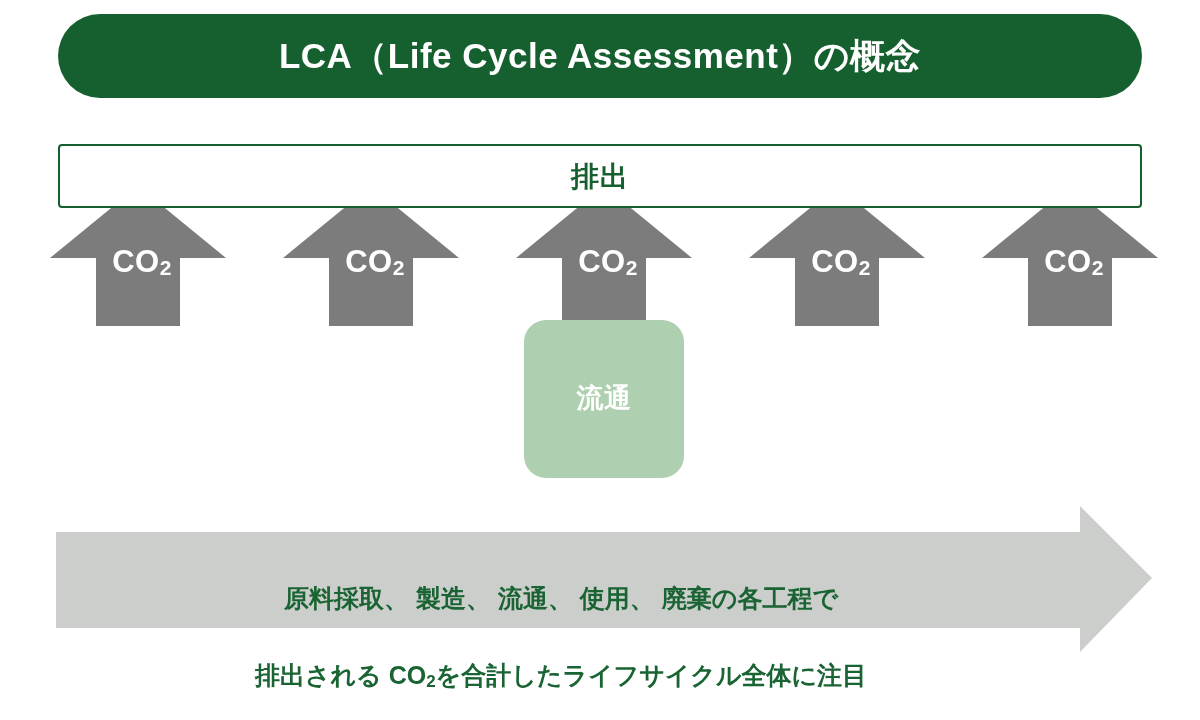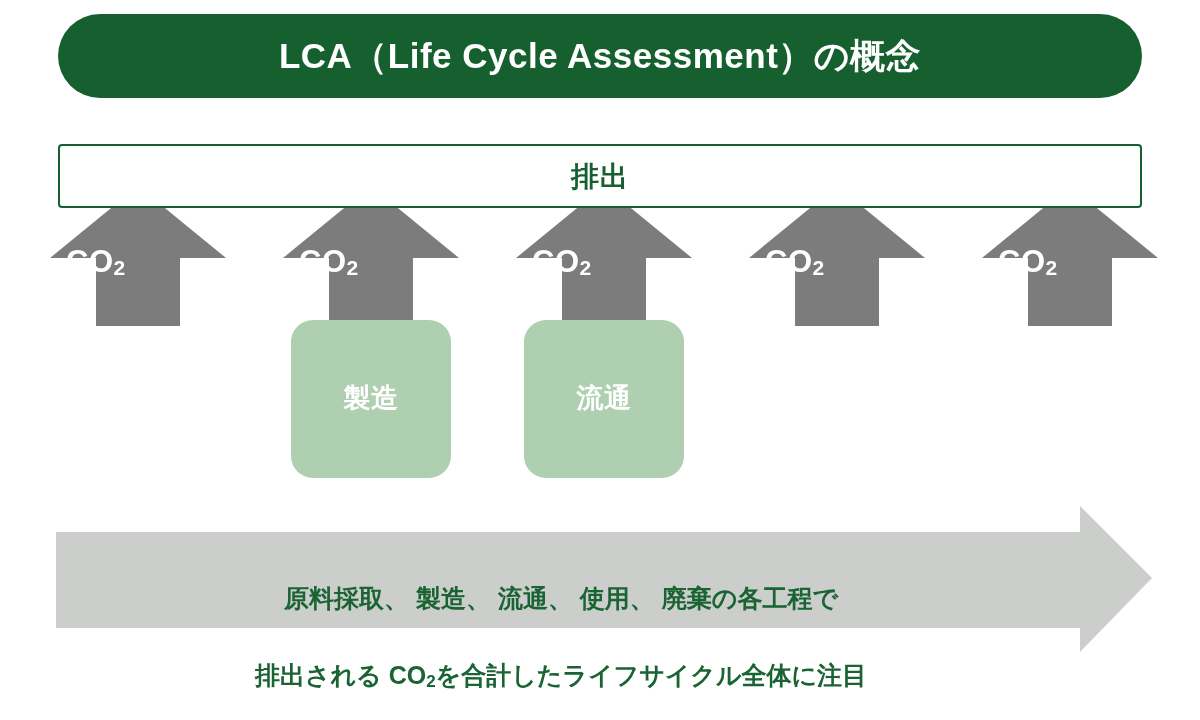--- a/index.html
+++ b/index.html
@@ -94,24 +94,24 @@
   .arrow-shaft {
     position: absolute;
     left: 46px;
     top: 71px;
     width: 84px;
     height: 69px;
     background: #7C7C7C;
   }
   .co2-label {
     position: absolute;
-    left: 16px;
+    left: 4px;
     top: 58px;
     width: 176px;
-    text-align: left;
+    text-align: center;
     color: #ffffff;
     font-size: 31px;
     font-weight: bold;
     letter-spacing: 0.5px;
     z-index: 3;
   }
   .co2-label sub {
     font-size: 21px;
     vertical-align: baseline;
     position: relative;
@@ -213,23 +213,20 @@
     </div>
     <div class="co2-label"><span>CO</span><sub>2</sub></div>
   </div>
 
   <div class="stage-col" style="left:283px;">
     <div class="arrow-wrap">
       <div class="arrow-head"></div>
       <div class="arrow-shaft"></div>
     </div>
     <div class="co2-label"><span>CO</span><sub>2</sub></div>
-    <div class="stage-box">
-      <span class="stage-box-label">製造</span>
-    </div>
   </div>
 
   <div class="stage-col" style="left:516px;">
     <div class="arrow-wrap">
       <div class="arrow-head"></div>
       <div class="arrow-shaft"></div>
     </div>
     <div class="co2-label"><span>CO</span><sub>2</sub></div>
     <div class="stage-box">
       <span class="stage-box-label">流通</span>

